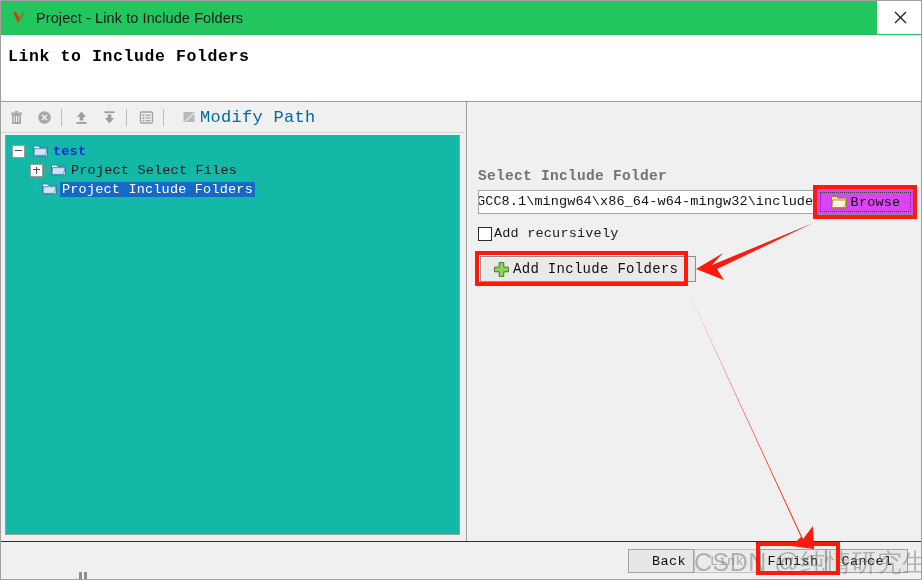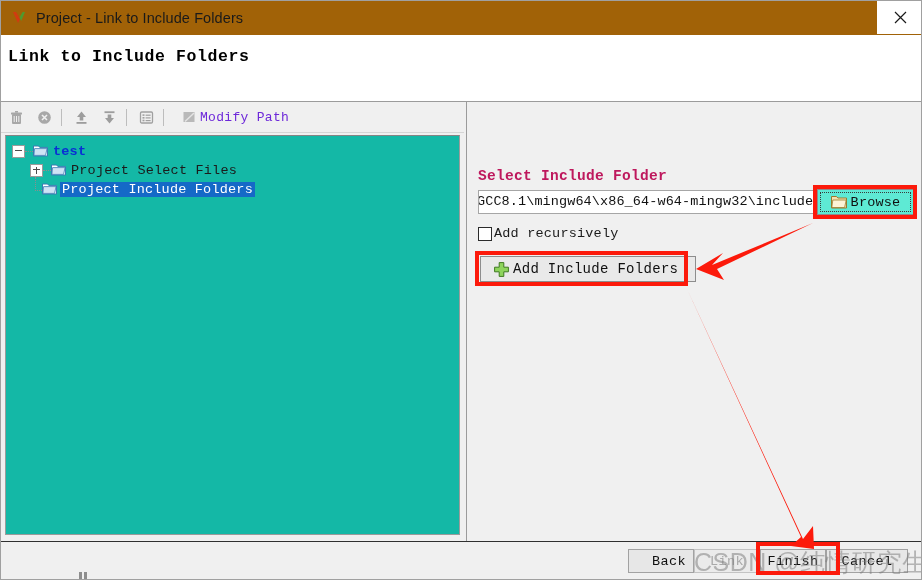--- a/index.html
+++ b/index.html
@@ -24,21 +24,21 @@
     box-sizing: border-box;
     overflow: hidden;
   }
 
   
   .titlebar {
     position: absolute;
     left: 0; top: 0;
     width: 922px;
     height: 34px;
-    background: #a16207;
+    background: #22c55e;
     display: flex;
     align-items: center;
     box-sizing: border-box;
   }
   .title-icon {
     width: 18px; height: 18px;
     margin-left: 9px;
     margin-right: 8px;
     position: relative;
     flex: none;
@@ -127,22 +127,22 @@
   }
   .tb-modify {
     display: flex;
     align-items: center;
     height: 26px;
     margin-left: 10px;
     padding: 0 3px;
   }
   .tb-modify-label {
     font-family: "Liberation Mono", monospace;
-    font-size: 13px;
-    color: #6d28d9;
+    font-size: 17px;
+    color: #0369a1;
     margin-left: 3px;
     letter-spacing: 0.3px;
     white-space: nowrap;
   }
 
   .tree-pane {
     position: absolute;
     left: 4px; top: 33px;
     width: 455px;
     height: 400px;
@@ -241,21 +241,21 @@
     width: 451px;
     height: 440px;
     background: #f0f0f0;
   }
   .section-title {
     position: absolute;
     left: 6px; top: 66px;
     font-family: "Liberation Mono", monospace;
     font-size: 14.5px;
     font-weight: bold;
-    color: #be185d;
+    color: #737373;
     letter-spacing: 0.3px;
     white-space: nowrap;
   }
   .path-input {
     position: absolute;
     left: 6px; top: 88px;
     width: 336px;
     height: 24px;
     background: #ffffff;
     border: 1px solid #a6a6a6;
@@ -268,21 +268,21 @@
     line-height: 22px;
     overflow: hidden;
     white-space: nowrap;
     text-indent: -4px;
   }
   .browse-btn {
     position: absolute;
     left: 345px; top: 87px;
     width: 97px;
     height: 26px;
-    background: #5eead4;
+    background: #d946ef;
     border: 1px solid #8d8d8d;
     box-sizing: border-box;
     display: flex;
     align-items: center;
     justify-content: center;
     outline: 2px solid #1569c7;
     outline-offset: 0px;
   }
   .browse-inner {
     position: absolute;

